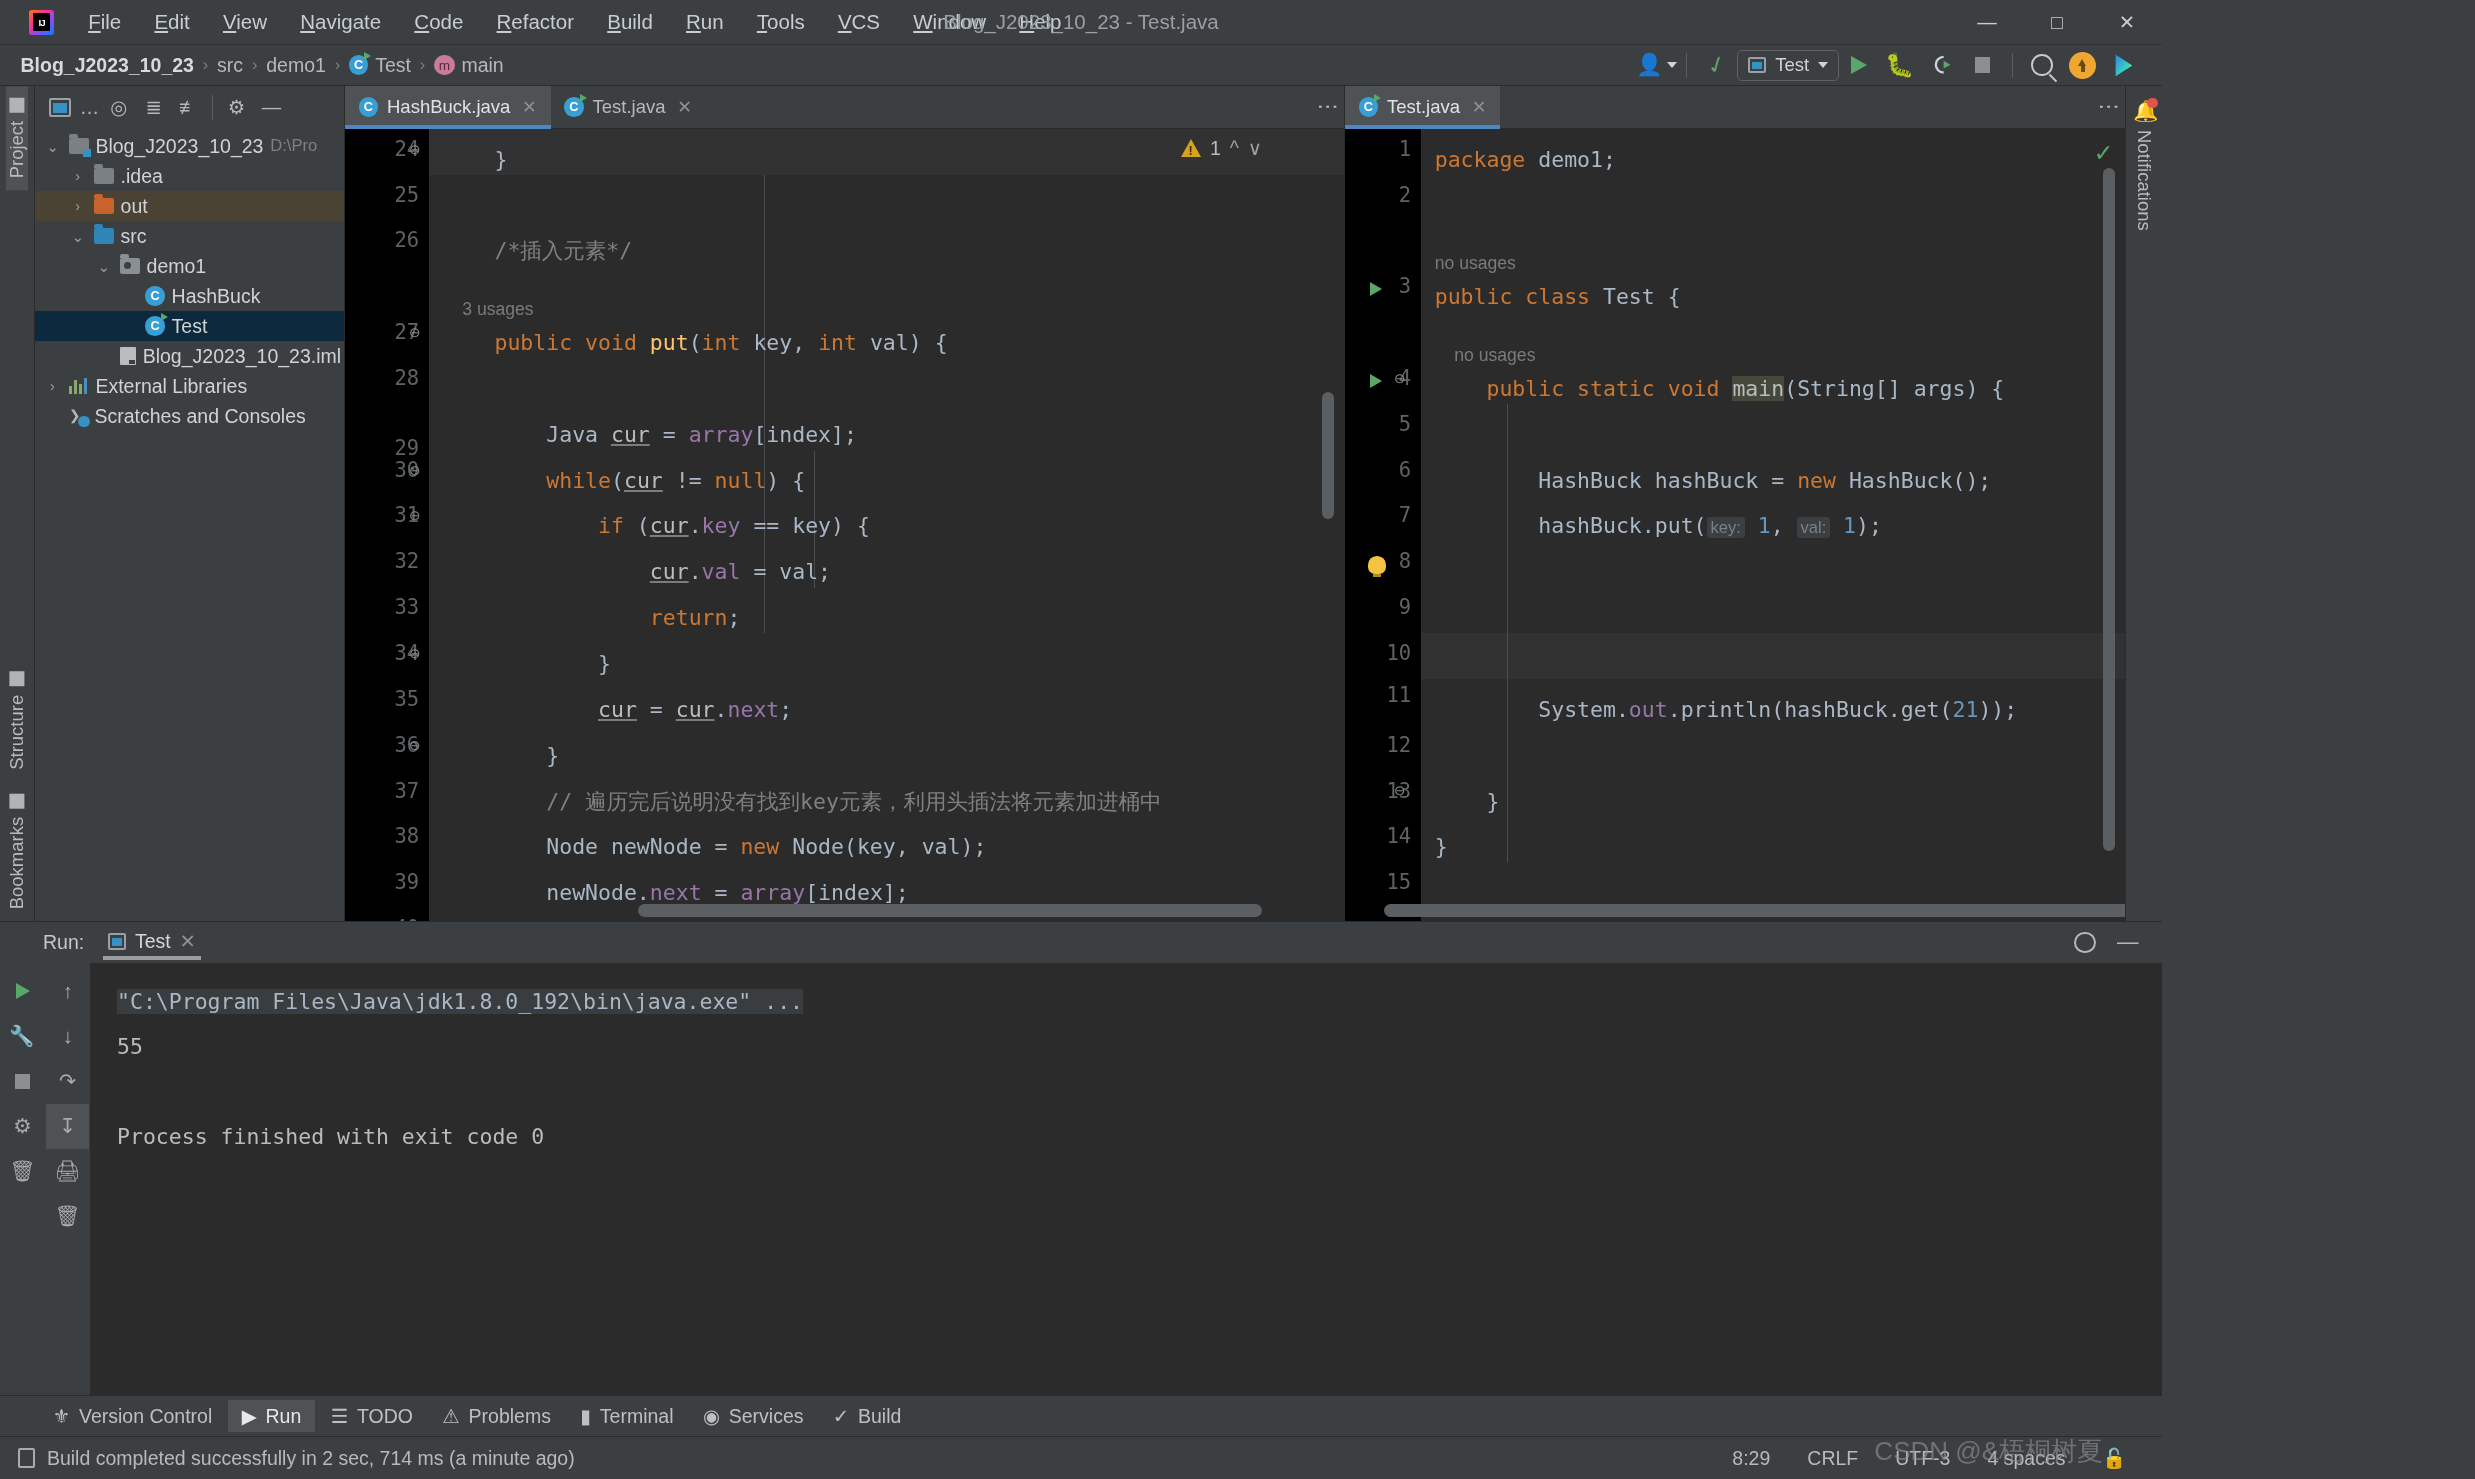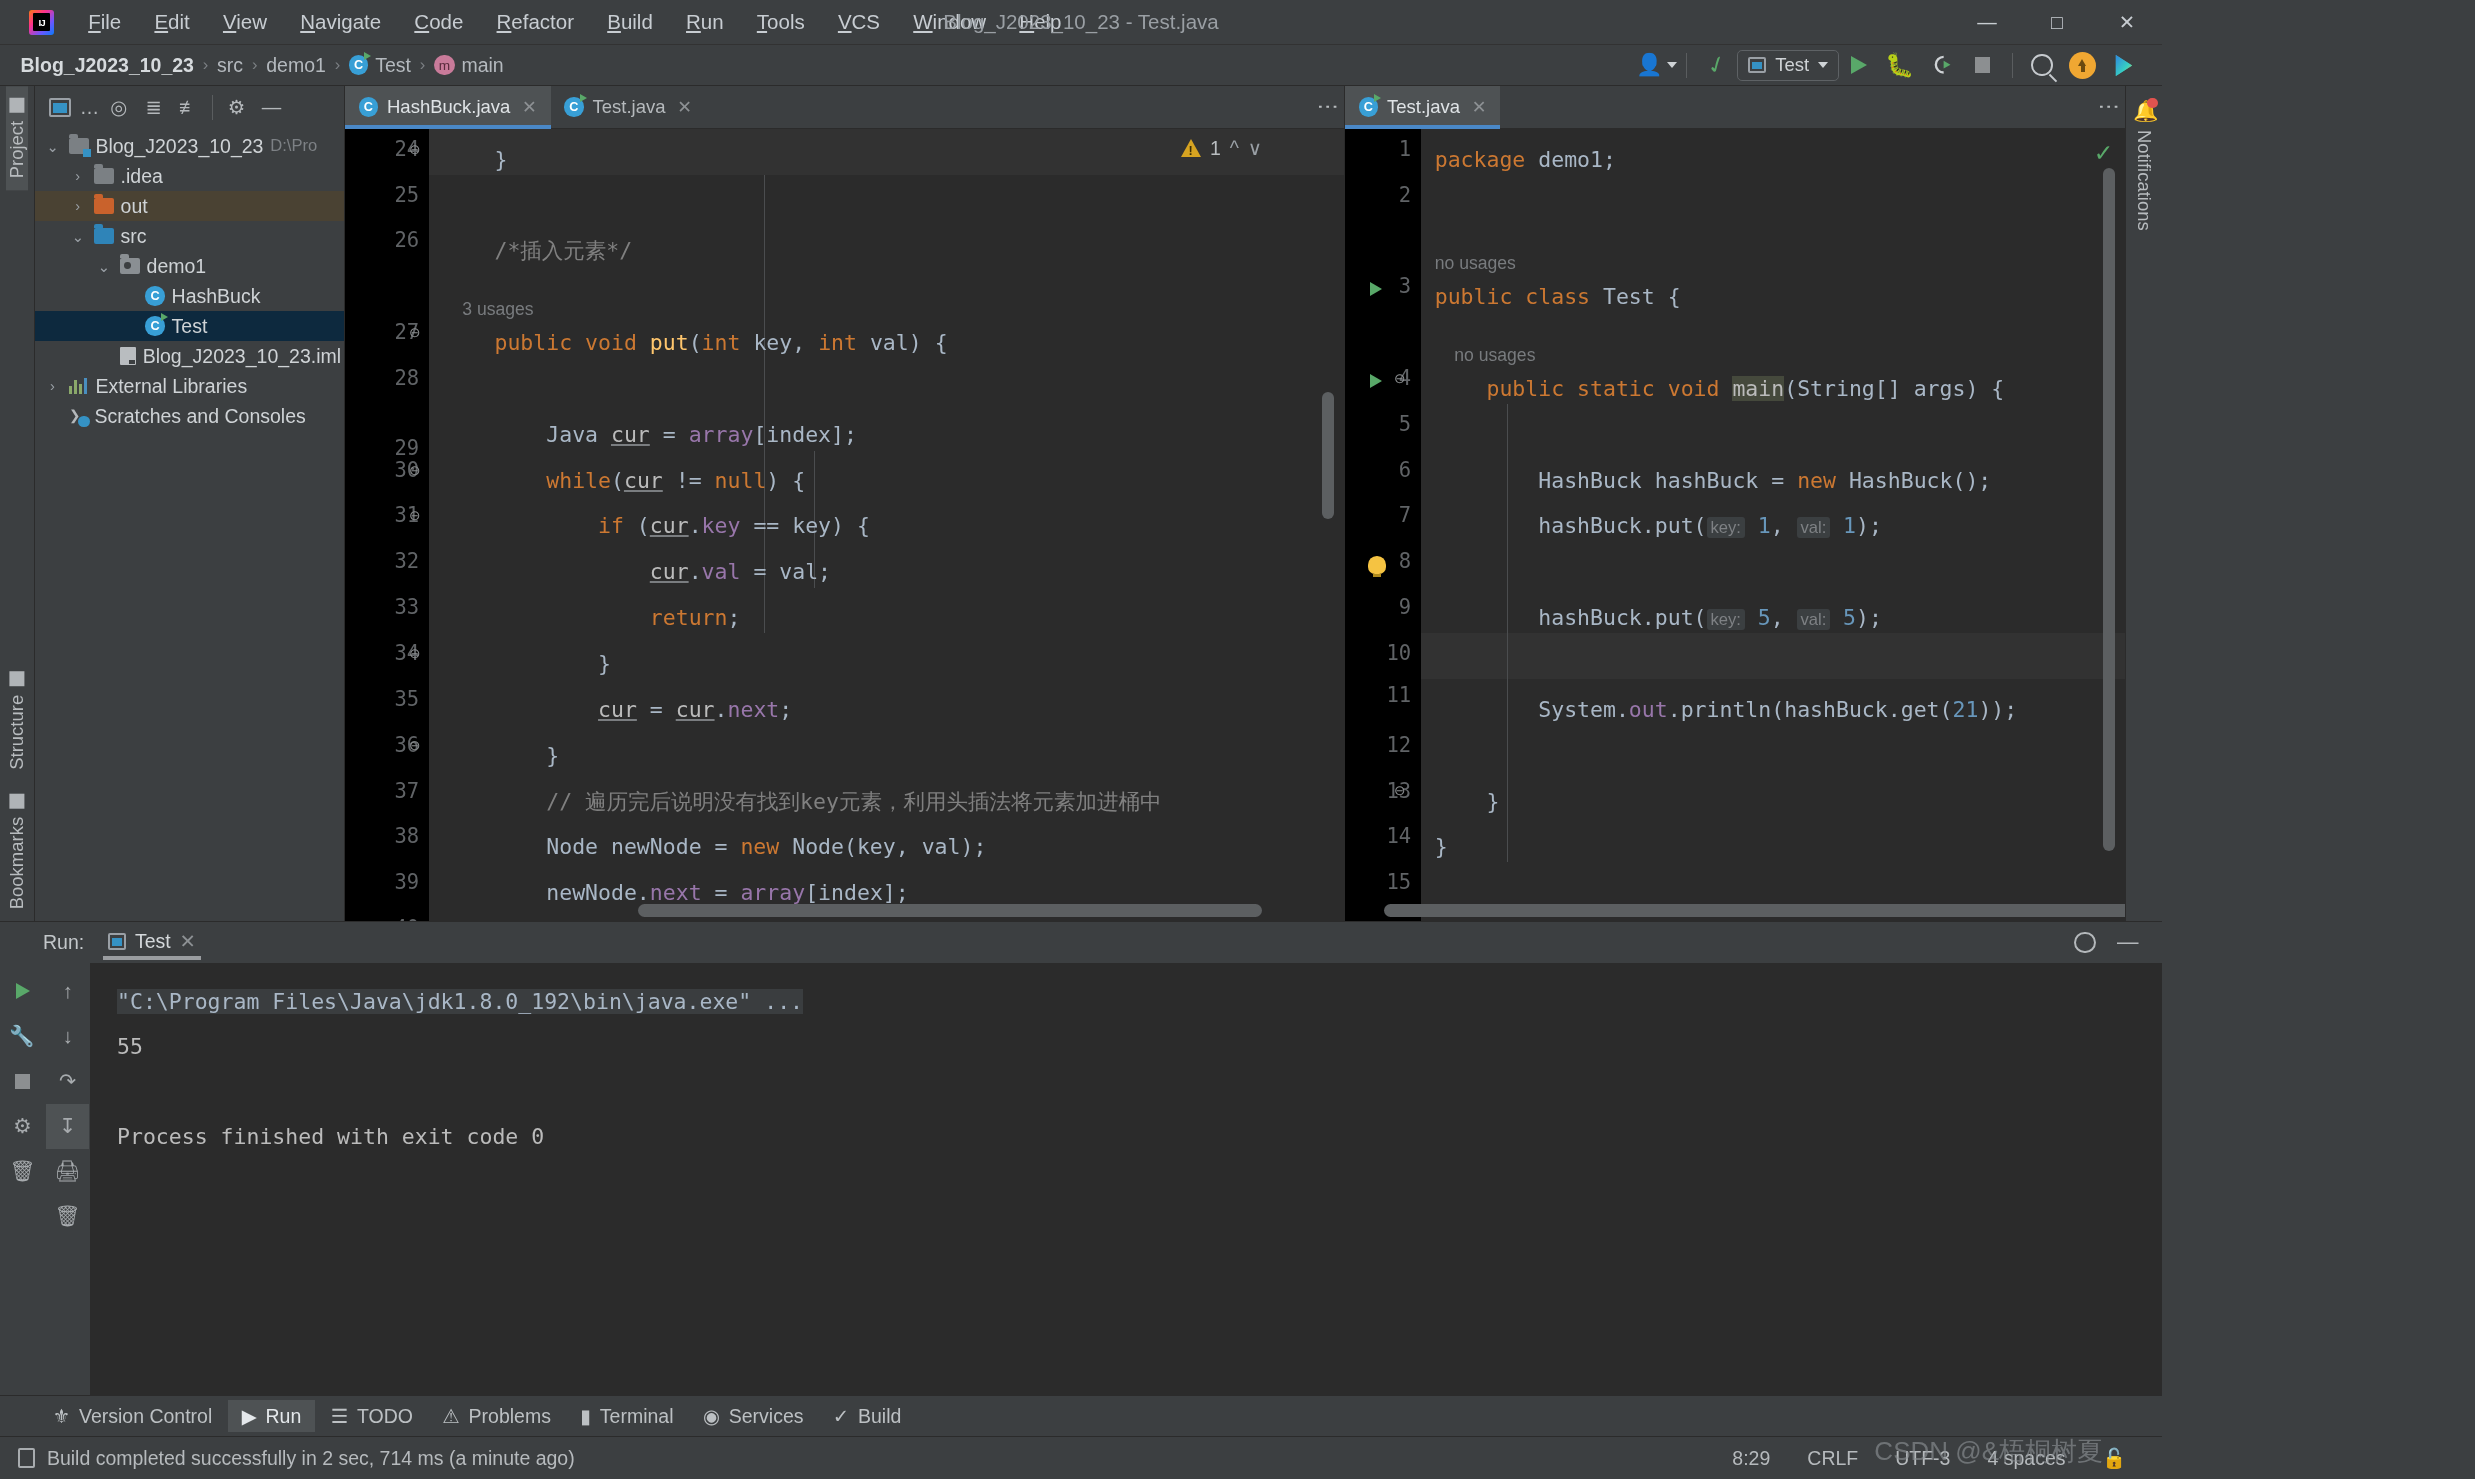--- a/index.html
+++ b/index.html
@@ -506,21 +506,20 @@
           <div class="codetext" id="code-right">
             <div class="line-hl" style="top:504px"></div>
             <div class="indent-g" style="left:86px; top:275px; height:458px;"></div>
           <div class="ln" style="top: 7.8px;"><span class="kw">package </span><span class="txt">demo1;</span></div>
               <div class="hint" style="top: 111px;">no usages</div>
               <div class="ln" style="top: 145px;"><span class="kw">public class </span><span class="txt">Test {</span></div>
               <div class="hint" style="top: 203px;">    no usages</div>
               <div class="ln" style="top: 237px;"><span class="txt">    </span><span class="kw">public static void </span><span class="mainhl">main</span><span class="txt">(String[] args) {</span></div>
               <div class="ln" style="top: 329px;"><span class="txt">        HashBuck hashBuck = </span><span class="kw">new </span><span class="txt">HashBuck();</span></div>
               <div class="ln" style="top: 374px;"><span class="txt">        hashBuck.put(</span><span class="phint">key:</span><span class="txt"> </span><span class="num">1</span><span class="txt">, </span><span class="phint">val:</span><span class="txt"> </span><span class="num">1</span><span class="txt">);</span></div>
-              <div class="ln" style="top: 466px;"><span class="txt">        hashBuck.put(</span><span class="phint">key:</span><span class="txt"> </span><span class="num">5</span><span class="txt">, </span><span class="phint">val:</span><span class="txt"> </span><span class="num">5</span><span class="txt">);</span></div>
               <div class="ln" style="top: 558px;"><span class="txt">        System.</span><span class="fld">out</span><span class="txt">.println(hashBuck.get(</span><span class="num">21</span><span class="txt">));</span></div>
               <div class="ln" style="top: 650px;"><span class="txt">    }</span></div>
               <div class="ln" style="top: 695px;"><span class="txt">}</span></div>
             </div>
           <div class="ok-check">✓</div>
           <div class="scroll-v" style="top:39px; height:683px; right:9.8px;"></div>
           <div class="scroll-h" style="left:39px; width:926px;"></div>
         </div>
       </div>
 

